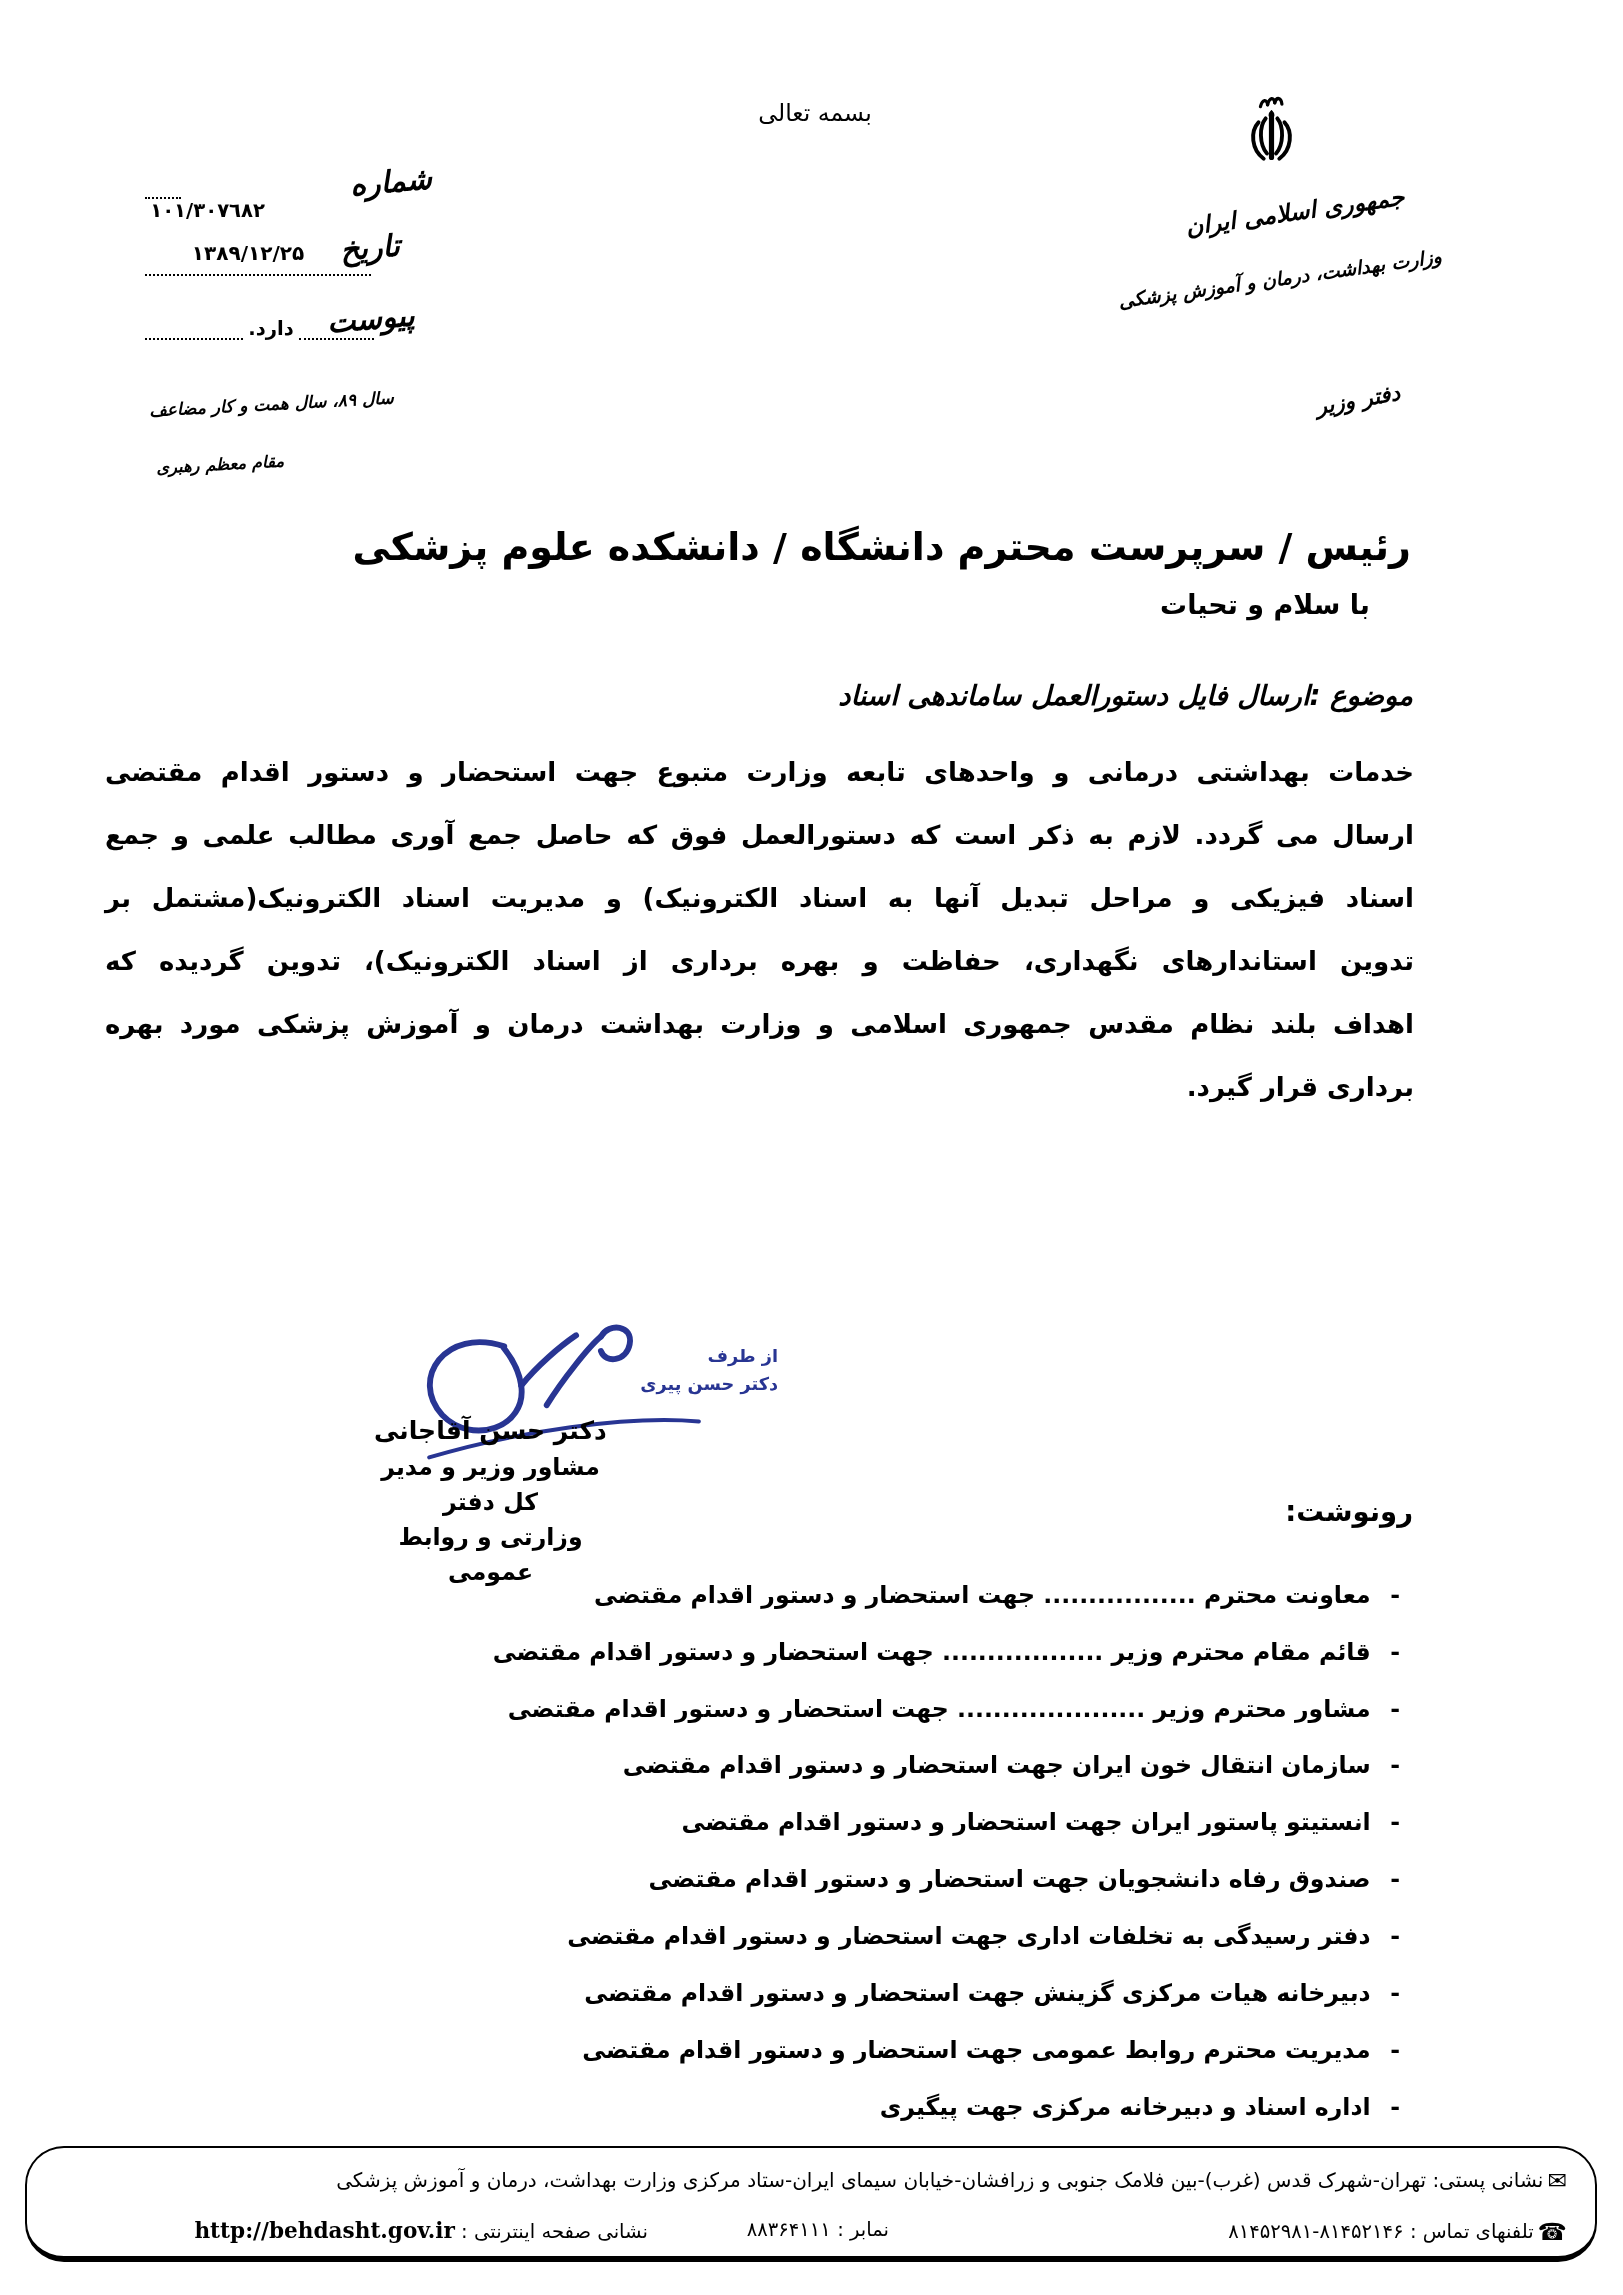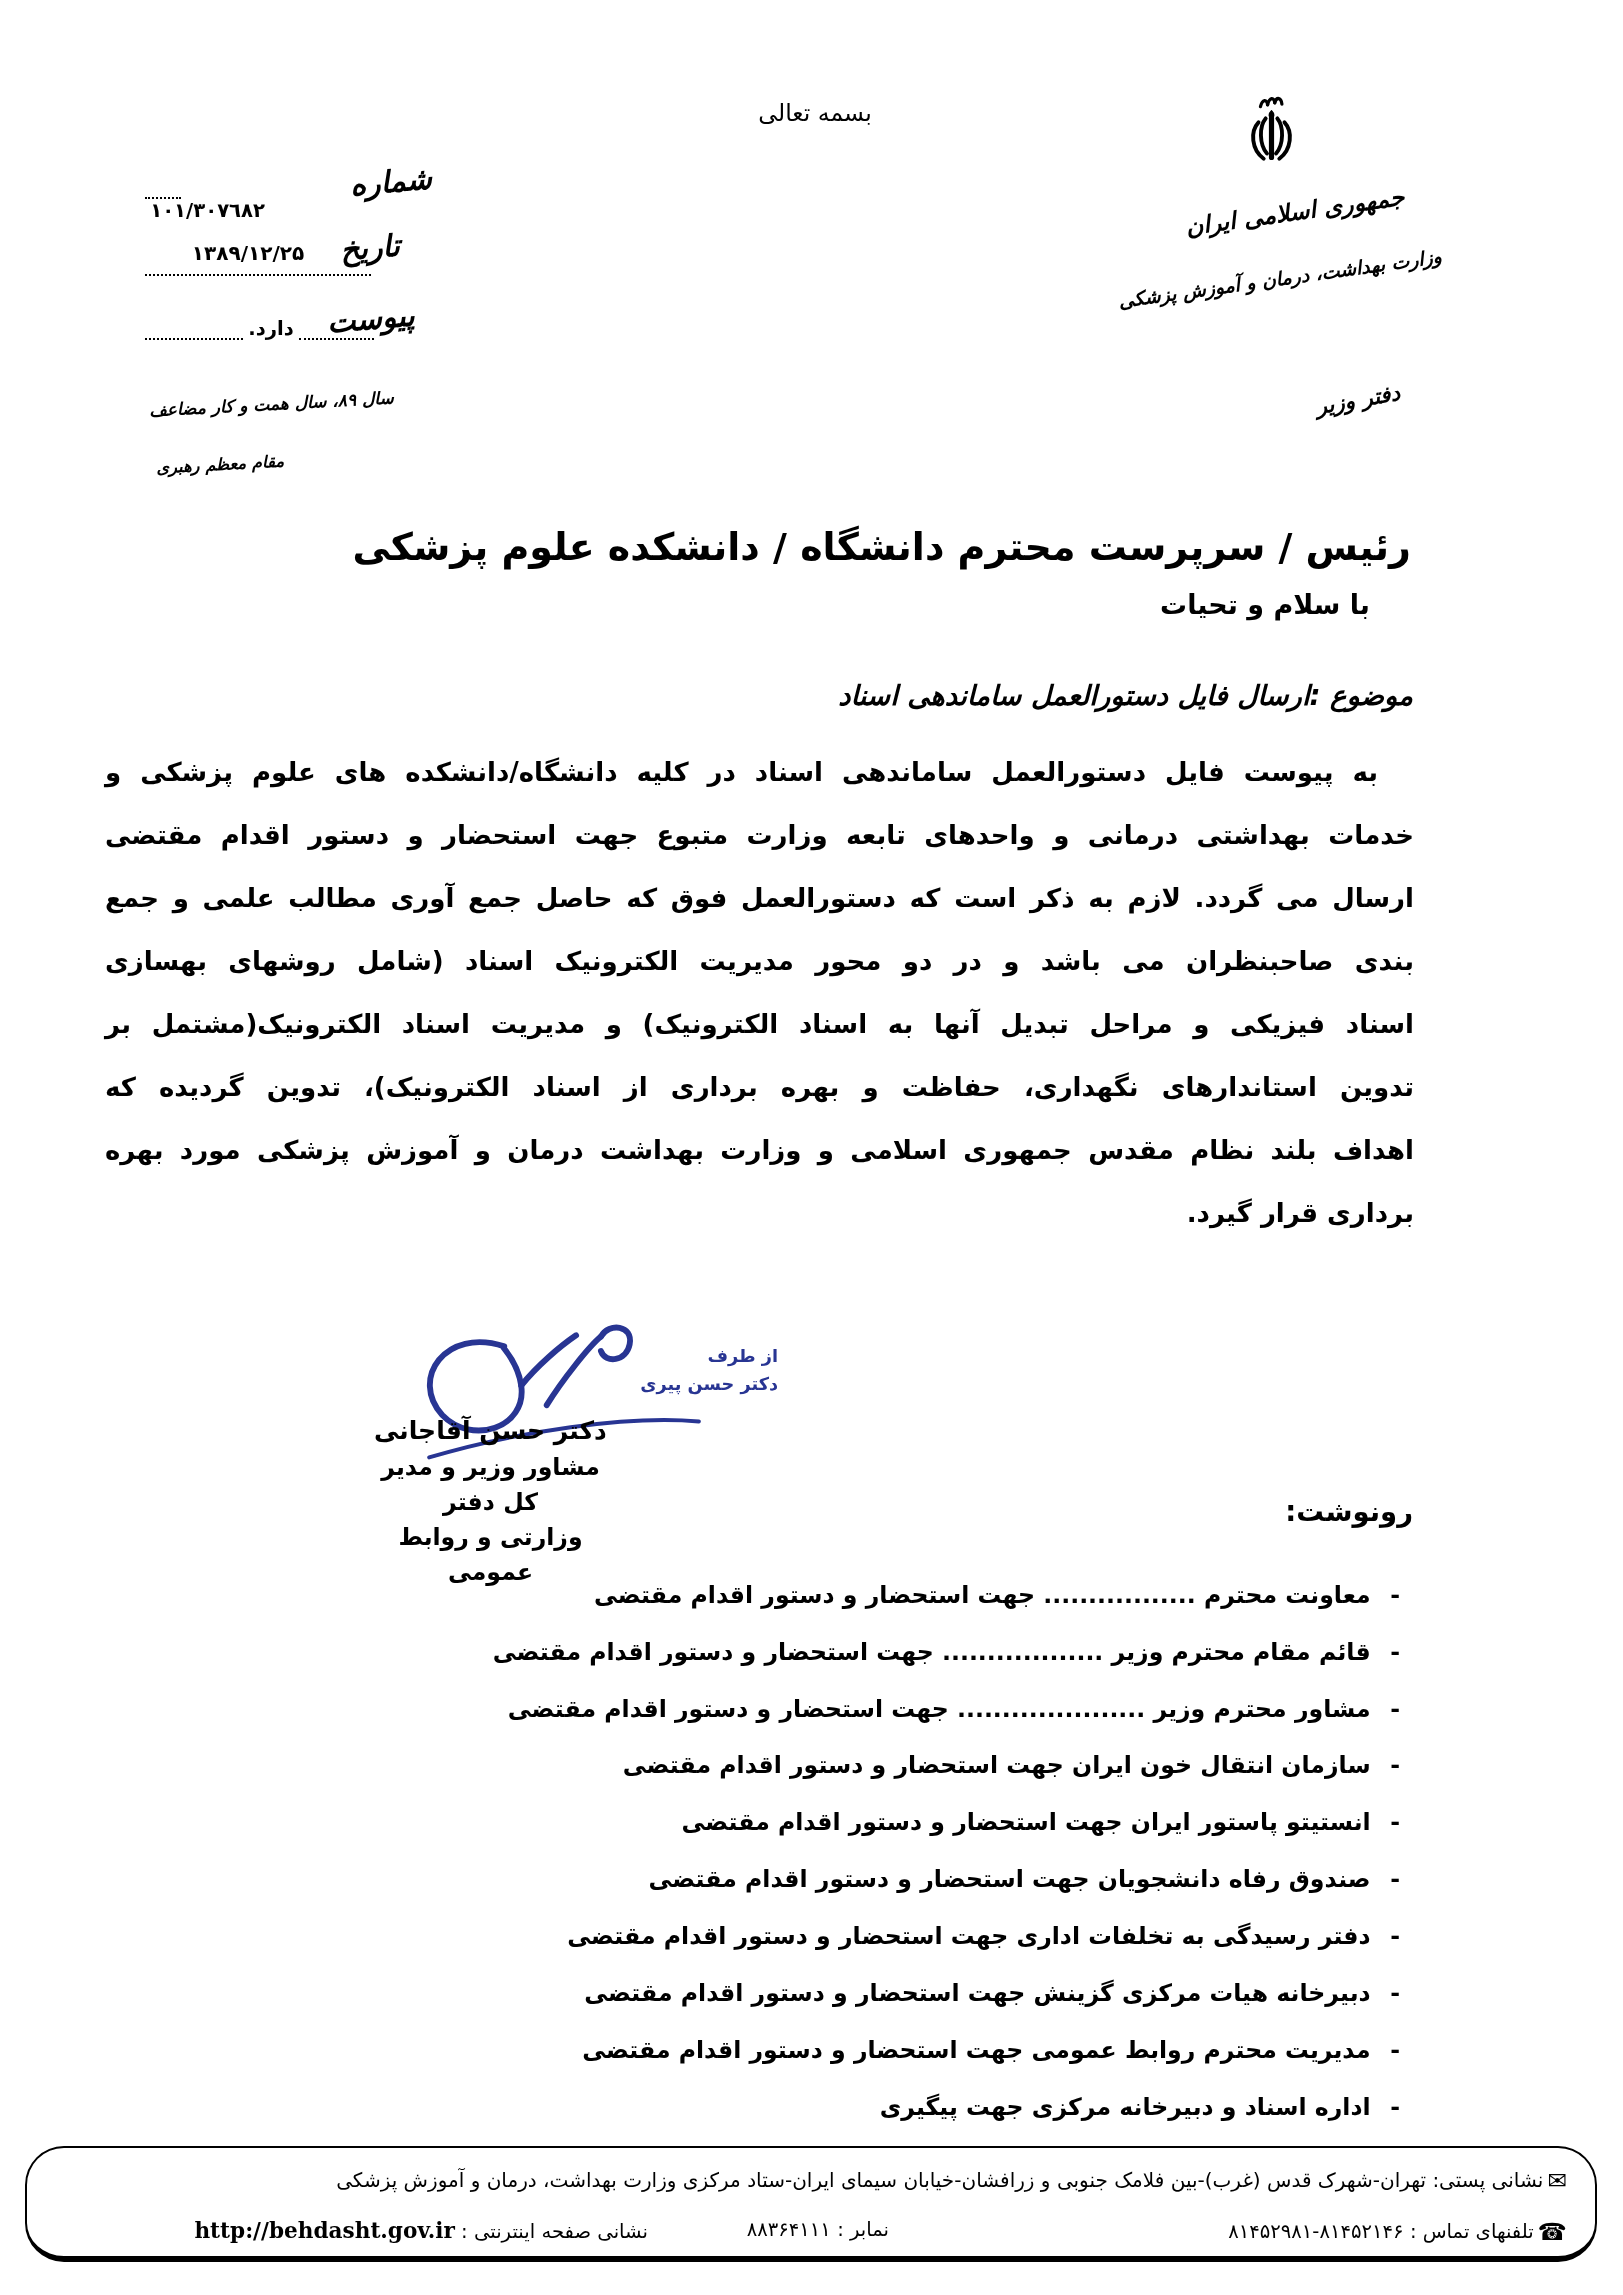--- a/index.html
+++ b/index.html
@@ -119,24 +119,22 @@
   </div>
 
   <div class="abs slogan1">سال ۸۹، سال همت و کار مضاعف</div>
   <div class="abs slogan2">مقام معظم رهبری</div>
 
   <div class="abs addressee">رئیس / سرپرست محترم دانشگاه / دانشکده علوم پزشکی</div>
   <div class="abs salutation">با سلام و تحیات</div>
   <div class="abs subject">موضوع :ارسال فایل دستورالعمل ساماندهی اسناد</div>
 
   <div class="abs body-block">
-    <div class="body-line first">به پیوست فایل دستورالعمل ساماندهی اسناد در کلیه دانشگاه/دانشکده های علوم پزشکی و</div>
     <div class="body-line">خدمات بهداشتی درمانی و واحدهای تابعه وزارت متبوع جهت استحضار و دستور اقدام مقتضی</div>
     <div class="body-line">ارسال می گردد. لازم به ذکر است که دستورالعمل فوق که حاصل جمع آوری مطالب علمی و جمع</div>
-    <div class="body-line">بندی صاحبنظران می باشد و در دو محور مدیریت الکترونیک اسناد (شامل روشهای بهسازی</div>
     <div class="body-line">اسناد فیزیکی و مراحل تبدیل آنها به اسناد الکترونیک) و مدیریت اسناد الکترونیک(مشتمل بر</div>
     <div class="body-line">تدوین استاندارهای نگهداری، حفاظت و بهره برداری از اسناد الکترونیک)، تدوین گردیده که</div>
     <div class="body-line">اهداف بلند نظام مقدس جمهوری اسلامی و وزارت بهداشت درمان و آموزش پزشکی مورد بهره</div>
     <div class="body-line last">برداری قرار گیرد.</div>
   </div>
 
   <div class="abs sig-svg">
     <svg viewBox="0 0 500 245" width="327" height="160" xmlns="http://www.w3.org/2000/svg">
       <g fill="none" stroke="#283593" stroke-width="9" stroke-linecap="round">
         <path d="M170 45 C80 15 25 95 75 150 C120 197 205 170 196 105 C190 62 160 42 170 45"></path>

